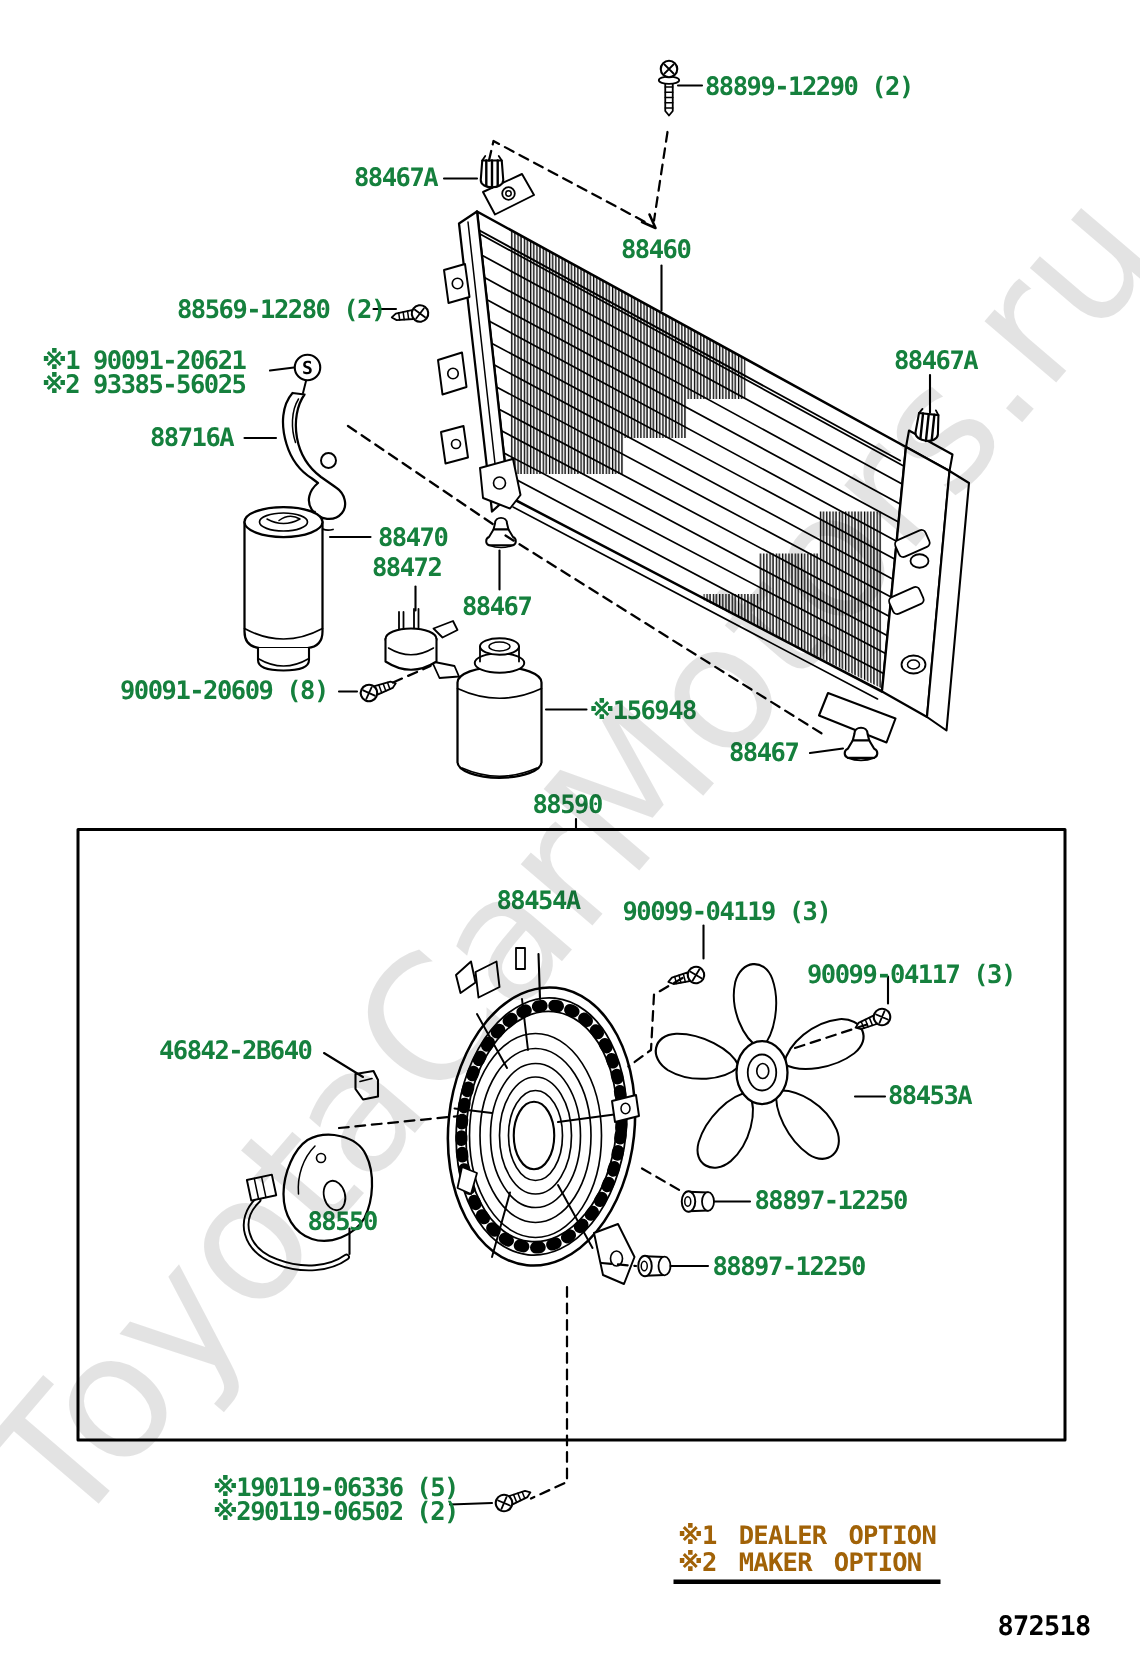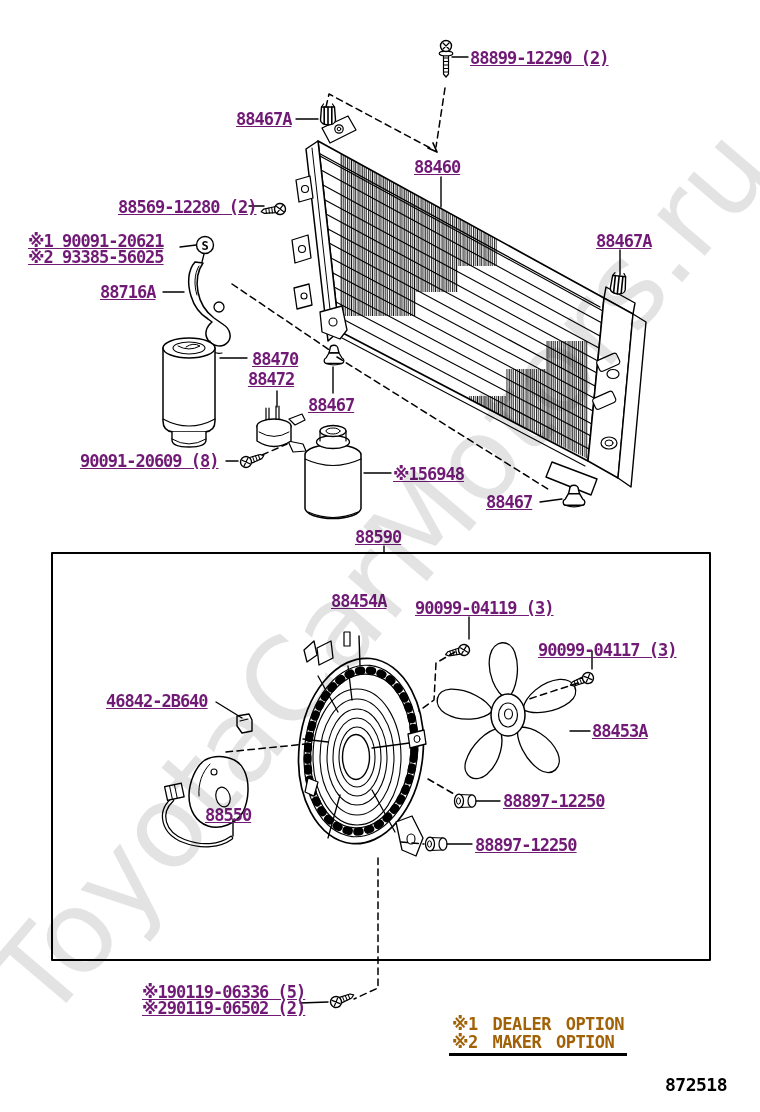--- a/index.html
+++ b/index.html
@@ -1,20 +1,20 @@
 <!DOCTYPE html>
 <html><head>
 <meta charset="utf-8">
 <style>
   html,body{margin:0;padding:0;background:#fff;}
   #page{position:relative;width:760px;height:1112px;background:#fff;overflow:hidden;
         font-family:"DejaVu Sans Mono","DejaVu Sans",monospace;}
   #art{position:absolute;left:0;top:0;z-index:1;}
   .lbl{position:absolute;z-index:2;font:bold 17px "DejaVu Sans Mono","DejaVu Sans",monospace;
-       letter-spacing:-1px;color:#701a75;white-space:pre;line-height:20px;text-decoration:underline;}
+       letter-spacing:-1px;color:#15803d;white-space:pre;line-height:20px;}
   .note{position:absolute;z-index:2;font:bold 17px "DejaVu Sans Mono","DejaVu Sans",monospace;
         letter-spacing:-0.5px;word-spacing:5px;color:#a16207;white-space:pre;line-height:19px;}
   .docnum{position:absolute;z-index:2;font:bold 18px "DejaVu Sans Mono","DejaVu Sans",monospace;
         letter-spacing:-0.5px;color:#000;}
   #underline{position:absolute;z-index:2;left:449px;top:1053px;width:178px;height:3px;background:#000;}
   #wm{position:absolute;z-index:3;left:-34px;top:956px;font:115px "DejaVu Sans",sans-serif;
       color:rgba(0,0,0,0.11);transform:rotate(-49.5deg);transform-origin:0 0;
       white-space:nowrap;pointer-events:none;}
 </style>
 </head>

